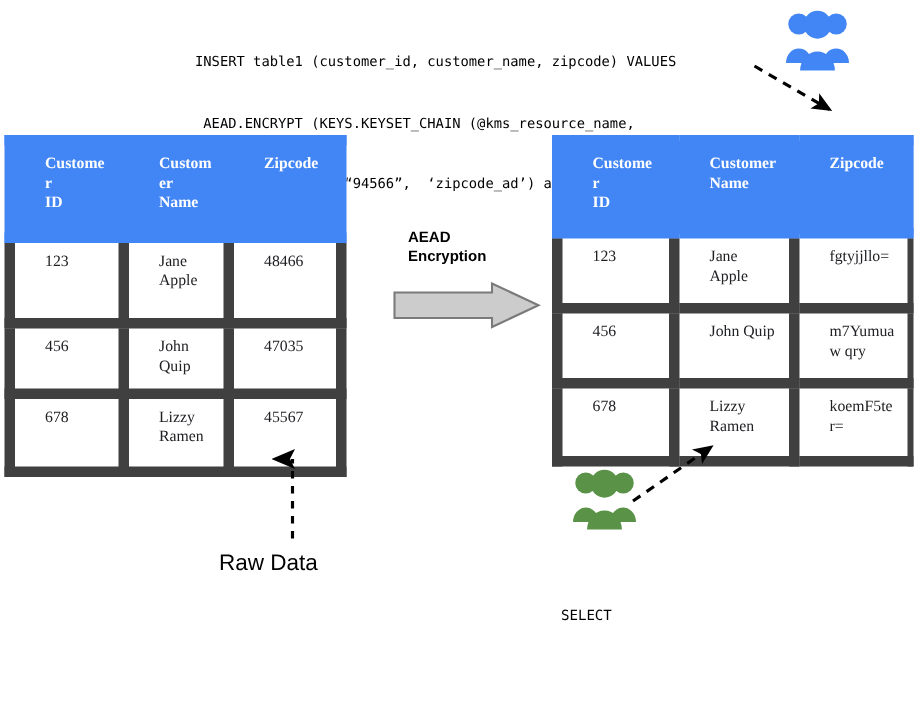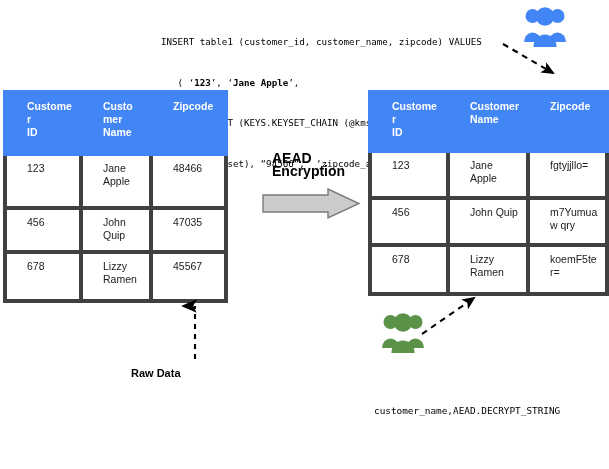--- a/index.html
+++ b/index.html
@@ -6,71 +6,70 @@
   body{width:609px;height:469px;position:relative;overflow:hidden;
        font-family:"Liberation Sans",sans-serif;color:#000;}
 
   .abs{position:absolute;}
 
   
   .sql{
     font-family:"DejaVu Sans Mono","Liberation Mono",monospace;
     font-size:9.2px;line-height:13.5px;white-space:pre;color:#000;
   }
-  #insert-sql{left:161px;top:8px;}
+  #insert-sql{left:130px;top:8px;}
   #insert-sql .ln{display:block;}
   .kw-b{font-weight:bold;}
 
   #select-sql{left:374px;top:378px;font-size:9.4px;line-height:13.2px;}
   #select-sql .ln{display:block;}
 
   
   .tbl{position:absolute;border-collapse:collapse;table-layout:fixed;
        background:#fff;}
-  .tbl td,.tbl th{border:4px solid #404040;padding:6px 7px 6px 20px;
+  .tbl td,.tbl th{border:7px solid #404040;padding:6px 7px 6px 20px;
        font-size:10.5px;line-height:13px;vertical-align:top;
-       font-family:Liberation Sans, sans-serif;color:#202124;
+       font-family:Liberation Serif, serif;color:#202124;
        word-break:break-word;}
   .tbl th{background:#4285f4;color:#ffffff;font-weight:bold;
        border-color:#4285f4;text-align:left;}
   .tbl th.sep{border-left:1px solid #e8eaed;}
 
   #tbl-left{left:3px;top:90px;width:221px;}
   #tbl-left th{height:46px;}
   #tbl-left tr.r1 td{height:38px;}
   #tbl-left tr.r2 td{height:28px;}
   #tbl-left tr.r3 td{height:33px;}
 
   #tbl-right{left:368px;top:90px;width:237px;}
   #tbl-right th{height:43px;}
   #tbl-right tr.r1 td{height:31px;}
   #tbl-right tr.r2 td{height:31px;}
   #tbl-right tr.r3 td{height:33px;}
 
   
-  #aead-label{left:272px;top:152px;font-size:14px;font-weight:bold;
+  #aead-label{left:272px;top:152px;font-size:10px;font-weight:bold;
               line-height:13px;}
   #block-arrow{left:262px;top:188px;}
 
   
   .dash-svg{position:absolute;overflow:visible;}
 
   
-  #raw-data{left:131px;top:367px;font-size:11px;font-weight:bold;}
+  #raw-data{left:146px;top:367px;font-size:15px;font-weight:normal;}
 
   
   #people-blue{left:523px;top:4px;}
   #people-green{left:381px;top:310px;}
 </style>
 </head>
 <body>
 
 <div id="insert-sql" class="abs sql">
   <span class="ln">INSERT table1 (customer_id, customer_name, zipcode) VALUES</span>
-  <span class="ln">  <span> ( ‘</span><span class="kw-b">123</span><span>’, ‘</span><span class="kw-b">Jane Apple</span><span>’,</span></span>
   <span class="ln"> AEAD.ENCRYPT (KEYS.KEYSET_CHAIN (@kms_resource_name,</span>
   <span class="ln">@wrapped_keyset), “94566”,  ‘zipcode_ad’) as zipcode));</span>
 </div>
 
 <table class="tbl" id="tbl-left">
   <colgroup>
       <col style="width:76px">
       <col style="width:70px">
       <col style="width:75px">
     </colgroup>
@@ -202,18 +201,18 @@
     <circle cx="9.5" cy="12" r="7"></circle>
     <path d="M1,38 a8.6,9.6 0 0 1 17.2,0 z"></path>
     <circle cx="34.5" cy="12" r="7"></circle>
     <path d="M25.8,38 a8.6,9.6 0 0 1 17.2,0 z"></path>
     <circle cx="22" cy="12.5" r="9.3"></circle>
     <path d="M10.4,43 a11.6,12.6 0 0 1 23.2,0 z"></path>
   </g>
 </svg>
 
 <div id="select-sql" class="abs sql">
-  <span class="ln">customer_name,AEAD.DECRYPT_STRING</span>
+  <span class="ln">SELECT</span>
   
   
   
   
 </div>
 
 </body></html>

